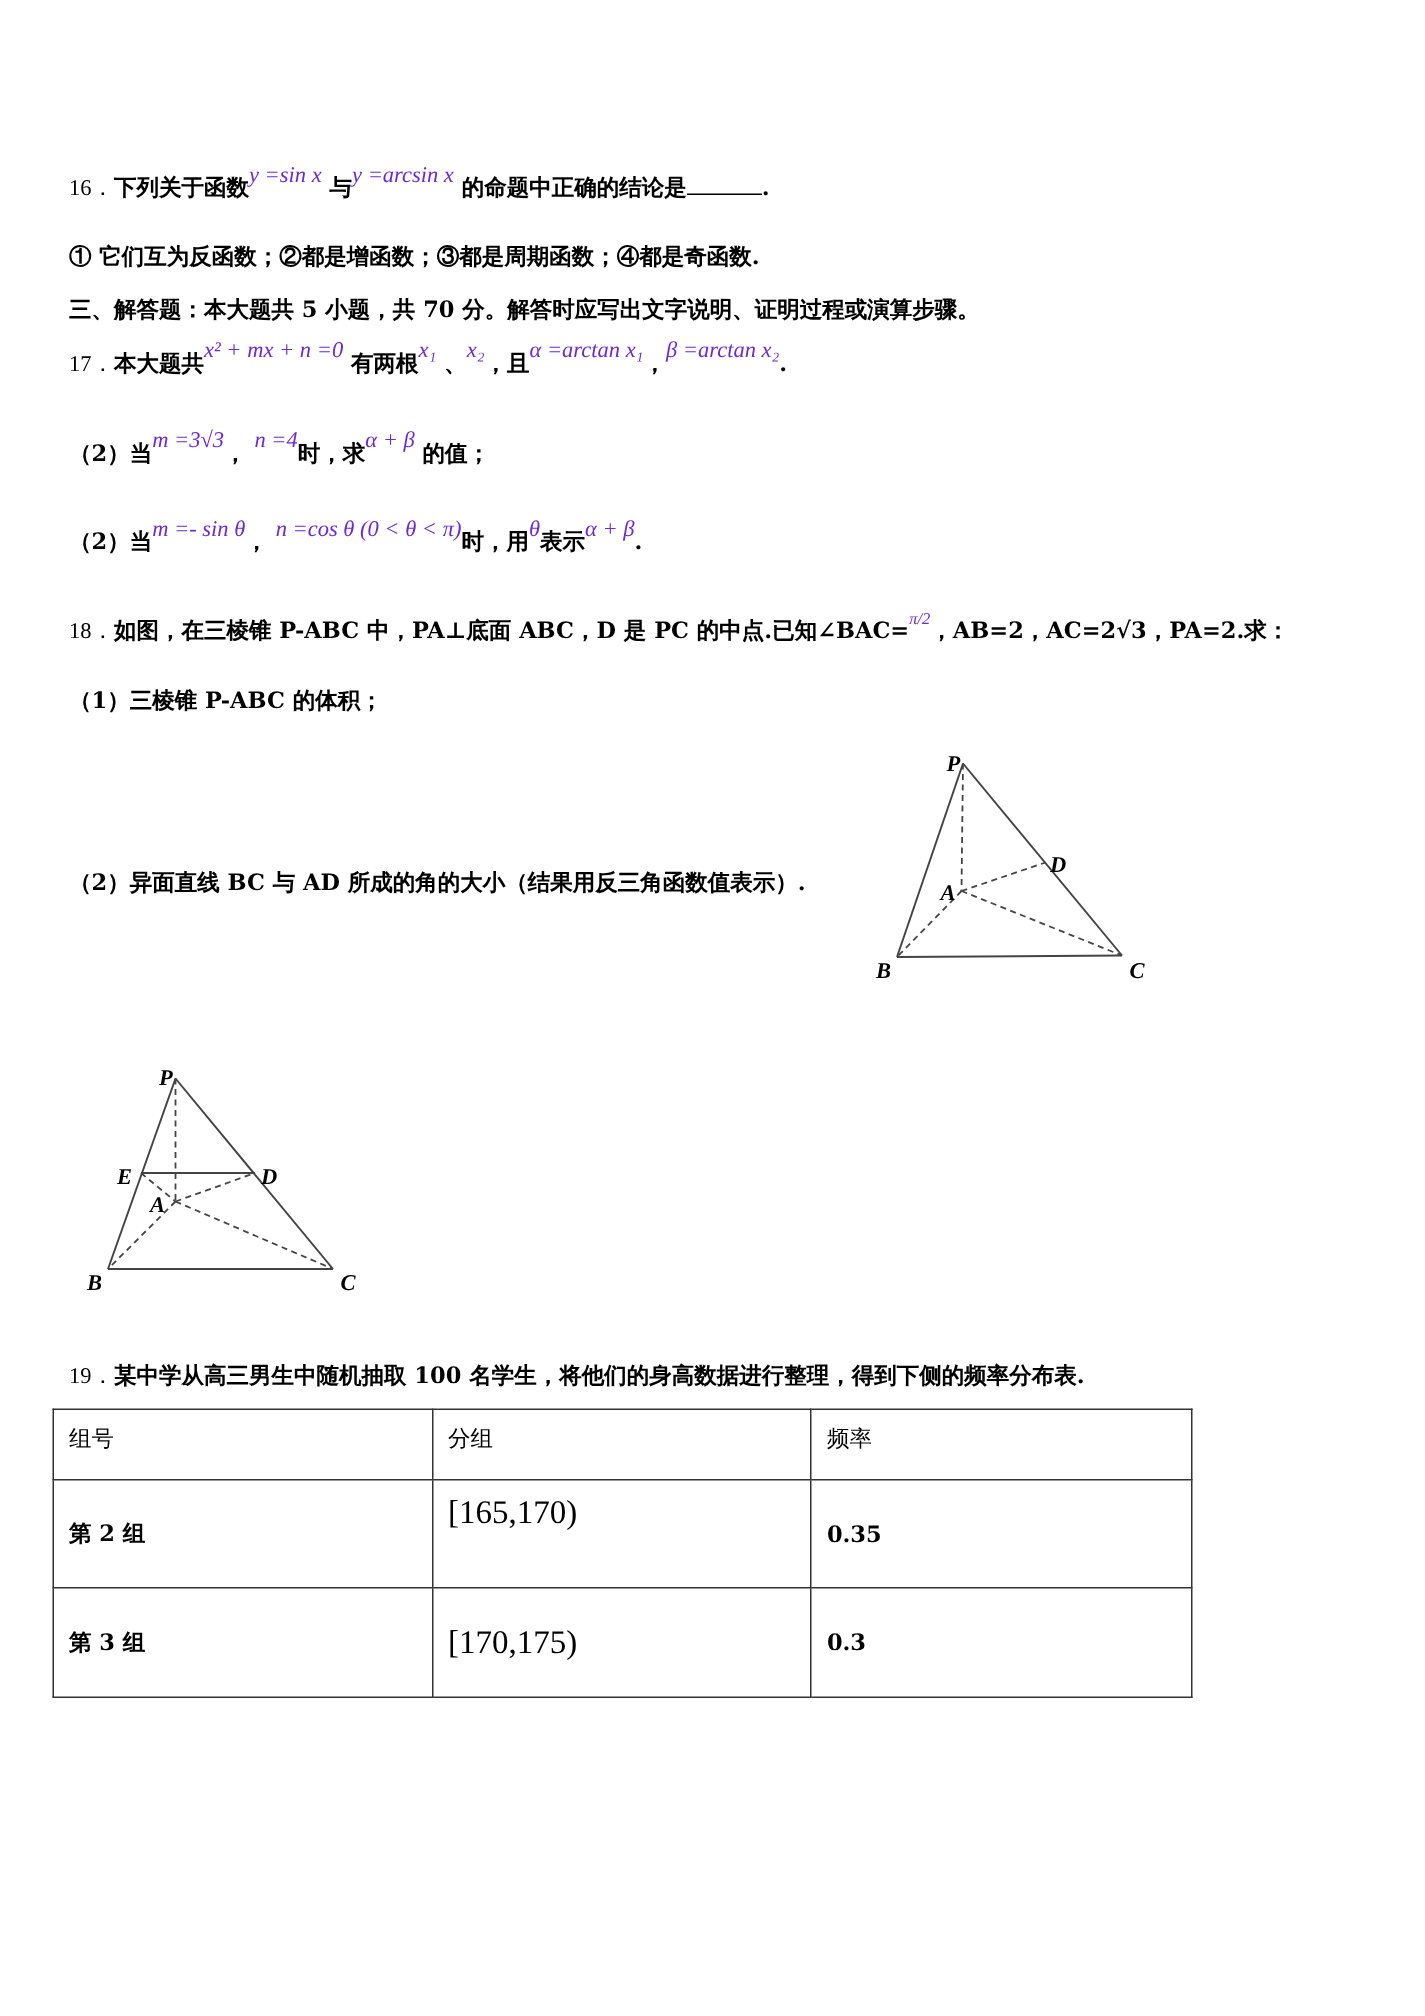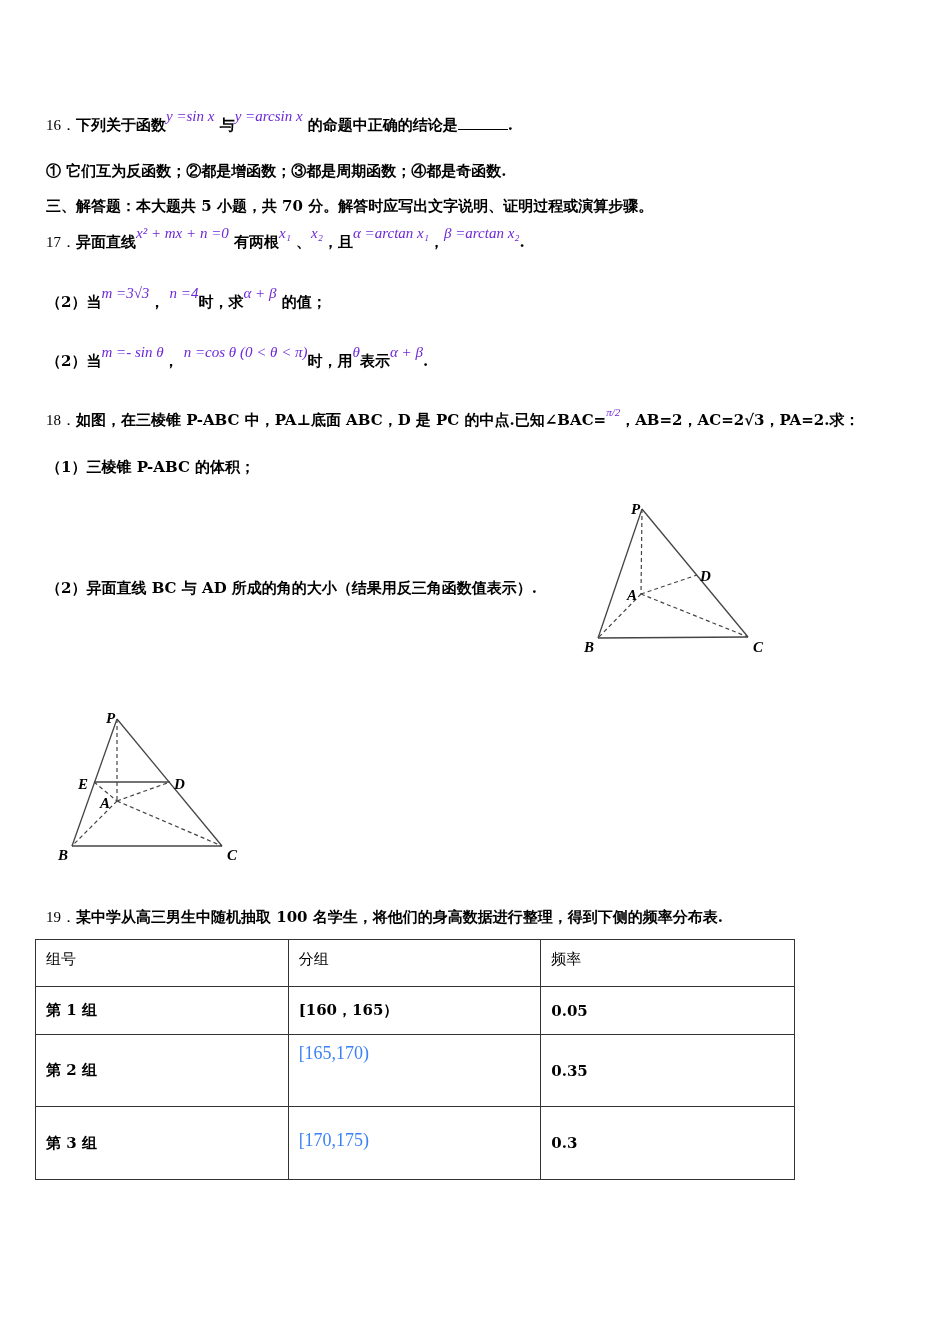--- a/index.html
+++ b/index.html
@@ -8,34 +8,34 @@
   .line { position:absolute; left:46px; font-size:15px; line-height:20px; white-space:nowrap; font-weight:bold; }
   .num { font-weight:normal; font-family:"Liberation Serif",serif; }
   .m { font-family:Liberation Serif, serif; font-weight:normal; font-style:italic; color:#6d28d9; font-size:15px; position:relative; }
   .sup { top:-9px; }
   .blank { display:inline-block; width:50px; border-bottom:1px solid #000; height:14px; vertical-align:baseline; }
   svg { position:absolute; }
   table { position:absolute; left:35px; top:939px; border-collapse:collapse; width:760px;
           font-family:"DejaVu Serif","Liberation Serif",serif; font-size:15px; }
   td { border:1px solid #333; vertical-align:top; padding:10px 10px; font-weight:bold; }
   td.mid { vertical-align:middle; }
-  .light { font-family:"Liberation Serif",serif; color:#3b82f6; font-weight:normal; font-size:18px; }
+  .light { font-family:"Liberation Serif",serif; color:#000000; font-weight:normal; font-size:22px; }
 </style>
 </head>
 <body>
 
 <div class="line" style="top:115px;">
   <span class="num">16．</span><span>下列关于函数</span><span class="m sup">y =sin x</span>&nbsp;<span>与</span><span class="m sup">y =arcsin x</span>&nbsp;<span>的命题中正确的结论是</span><span class="blank"></span><span>.</span>
 </div>
 <div class="line" style="top:161px;">① 它们互为反函数；②都是增函数；③都是周期函数；④都是奇函数.</div>
 
 <div class="line" style="top:196px;text-align:right;">三、解答题：本大题共 5 小题，共 70 分。解答时应写出文字说明、证明过程或演算步骤。</div>
 
 <div class="line" style="top:232px;">
-  <span class="num">17．</span><span>异面直线</span><span class="m sup">x² + mx + n =0</span>&nbsp;<span>有两根</span><span class="m sup">x₁</span>&nbsp;<span>、</span><span class="m sup">x₂</span><span>，且</span><span class="m sup">α =arctan x₁</span><span>，</span><span class="m sup">β =arctan x₂</span><span>.</span>
+  <span class="num">17．</span><span>本大题共</span><span class="m sup">x² + mx + n =0</span>&nbsp;<span>有两根</span><span class="m sup">x₁</span>&nbsp;<span>、</span><span class="m sup">x₂</span><span>，且</span><span class="m sup">α =arctan x₁</span><span>，</span><span class="m sup">β =arctan x₂</span><span>.</span>
 </div>
 <div class="line" style="top:292px;">
   <span>（2）当</span><span class="m sup">m =3√3</span><span>，</span>&nbsp;<span class="m sup">n =4</span><span>时，求</span><span class="m sup">α + β</span>&nbsp;<span>的值；</span>
 </div>
 <div class="line" style="top:351px;">
   <span>（2）当</span><span class="m sup">m =- sin θ</span><span>，</span>&nbsp;<span class="m sup">n =cos θ (0 &lt; θ &lt; π)</span><span>时，用</span><span class="m sup">θ</span><span>表示</span><span class="m sup">α + β</span><span>.</span>
 </div>
 
 <div class="line" style="top:410px;">
   <span class="num">18．</span><span>如图，在三棱锥 P-ABC 中，PA⊥底面 ABC，D 是 PC 的中点.已知∠BAC=</span><span class="m sup" style="font-size:11px;">π/2</span><span>，AB=2，AC=2√3，PA=2.求：</span>
@@ -97,25 +97,20 @@
       <col style="width:227px">
       <col style="width:227px">
       <col style="width:228px">
     </colgroup>
   <tbody>
       <tr style="height:47px;">
     <td style="font-weight:normal;">组号</td>
     <td style="font-weight:normal;">分组</td>
     <td style="font-weight:normal;">频率</td>
   </tr>
-  <tr style="height:48px;">
-    <td class="mid">第 1 组</td>
-    <td class="mid">[160，165）</td>
-    <td class="mid">0.05</td>
-  </tr>
   <tr style="height:72px;">
     <td class="mid">第 2 组</td>
     <td class="light" style="padding-top:8px;">[165,170)</td>
     <td class="mid">0.35</td>
   </tr>
   <tr style="height:73px;">
     <td class="mid">第 3 组</td>
     <td class="light" style="padding-top:23px;">[170,175)</td>
     <td class="mid">0.3</td>
   </tr>

